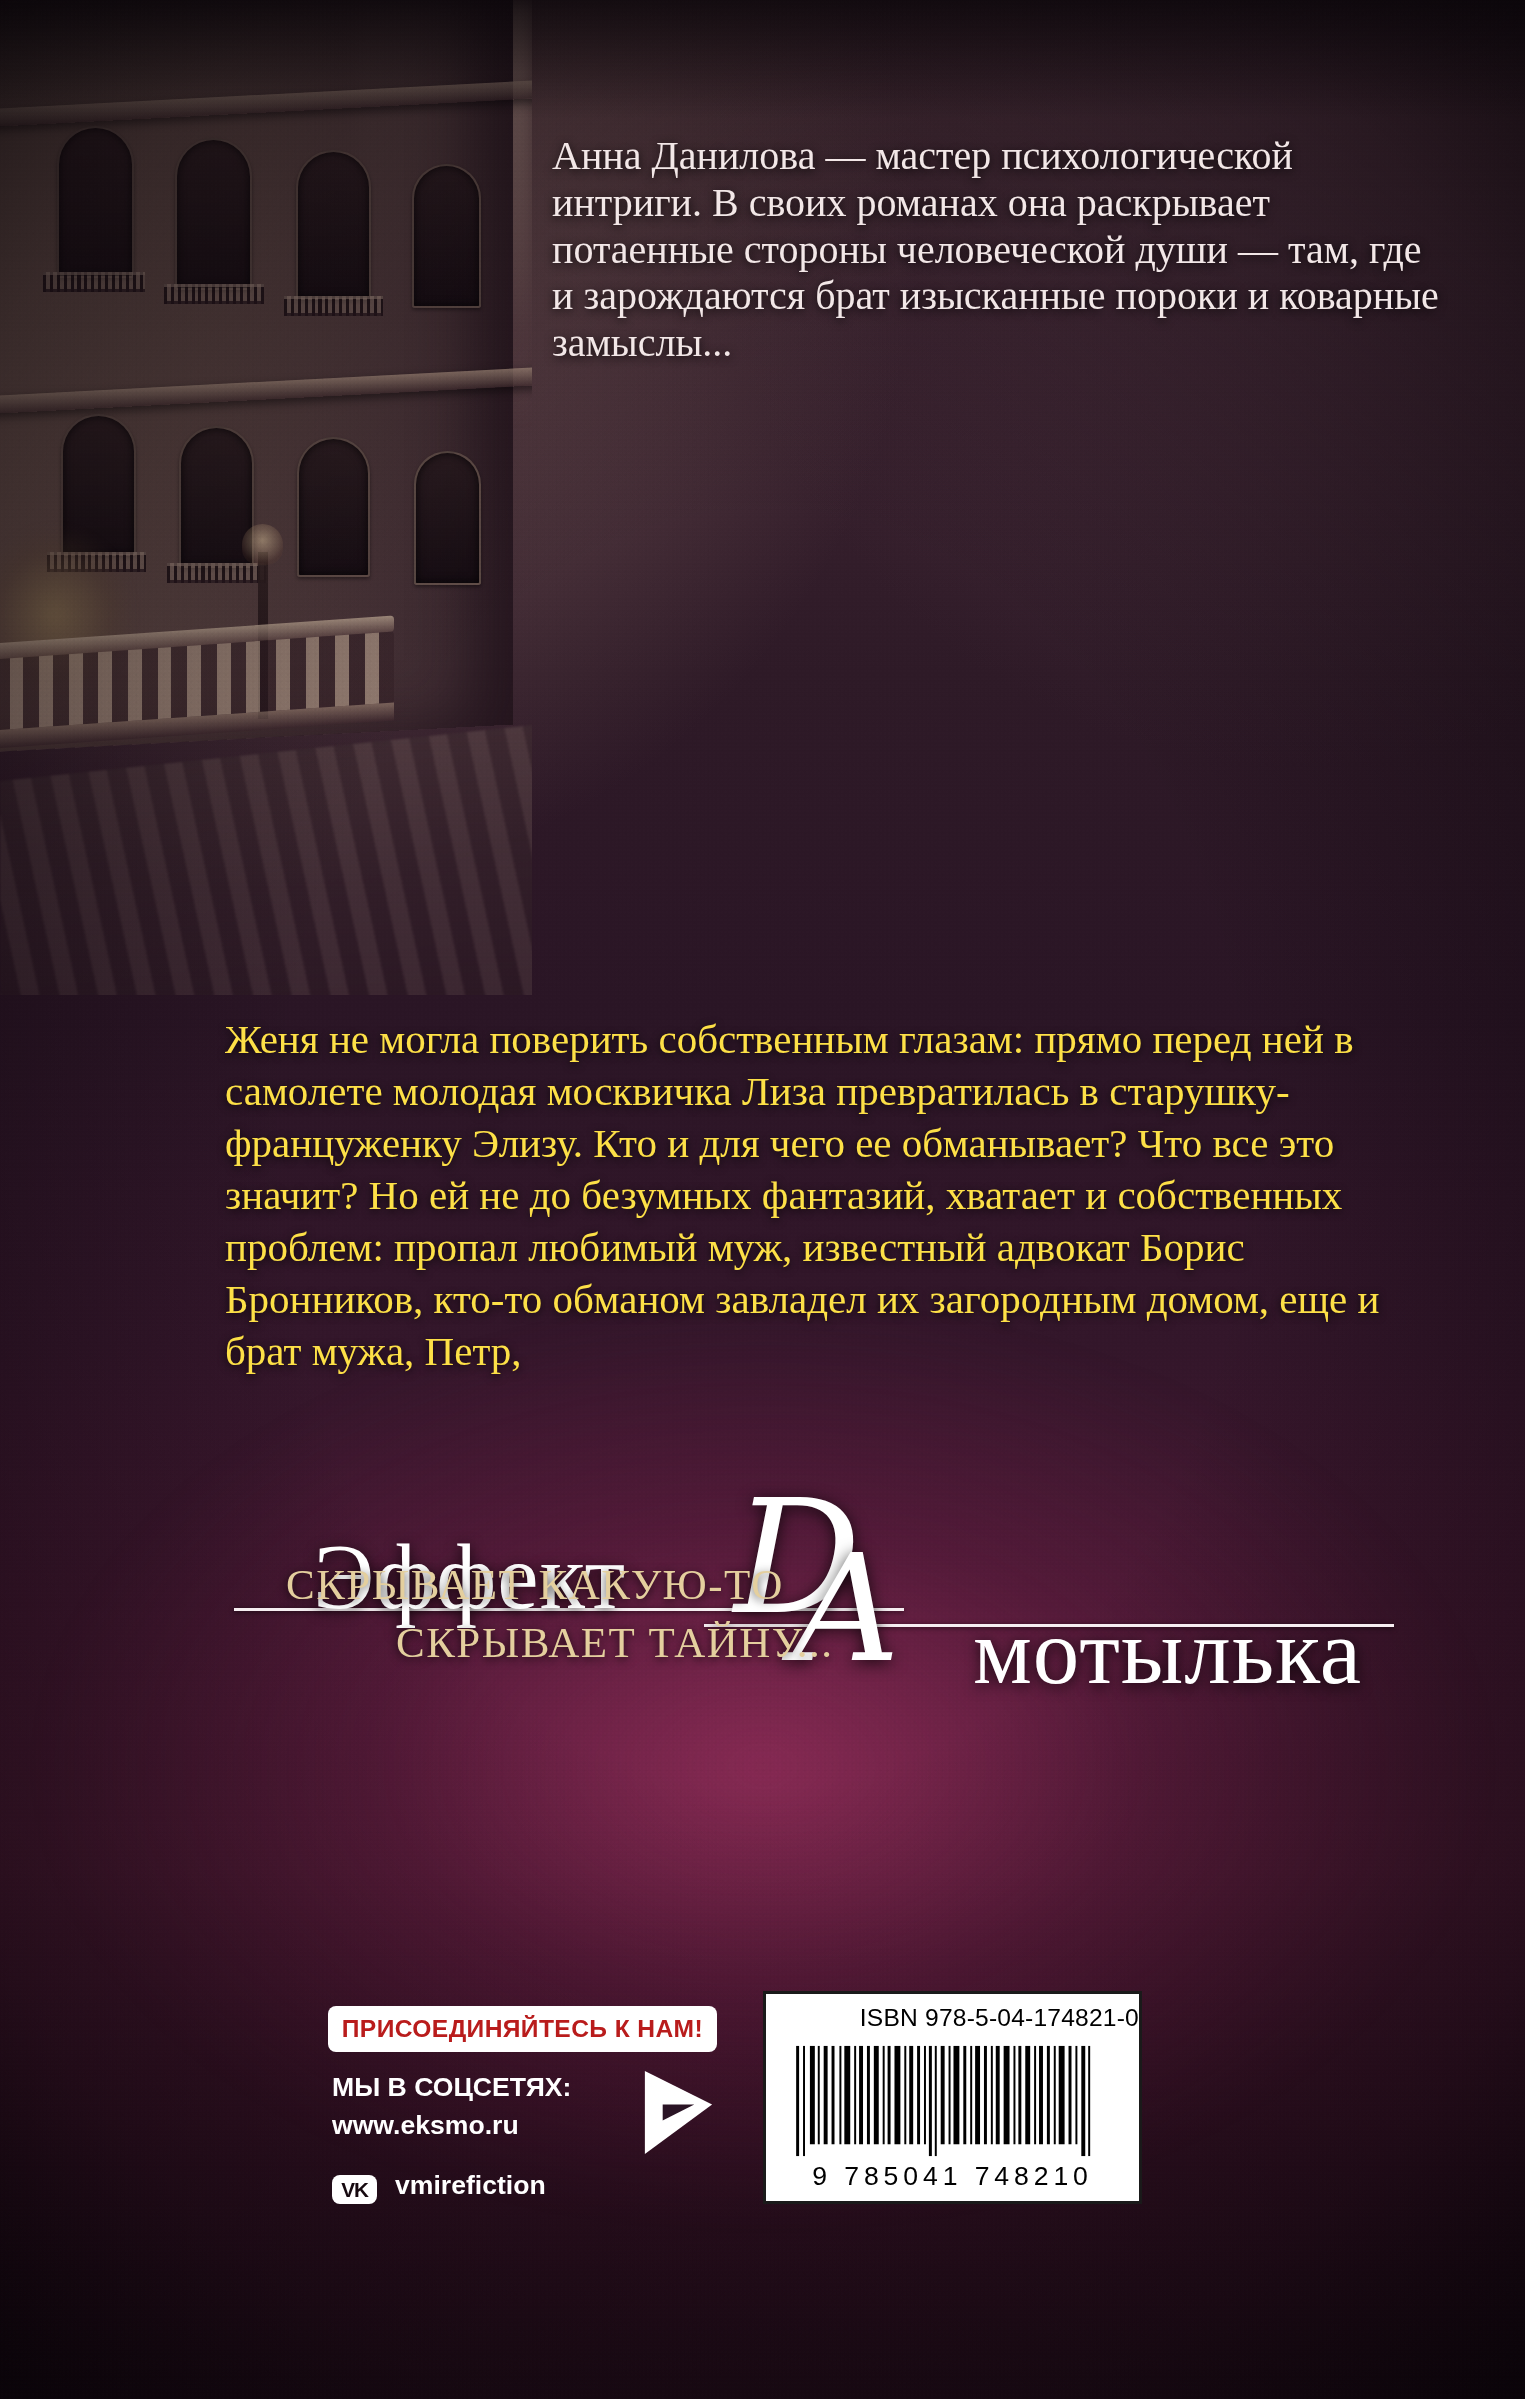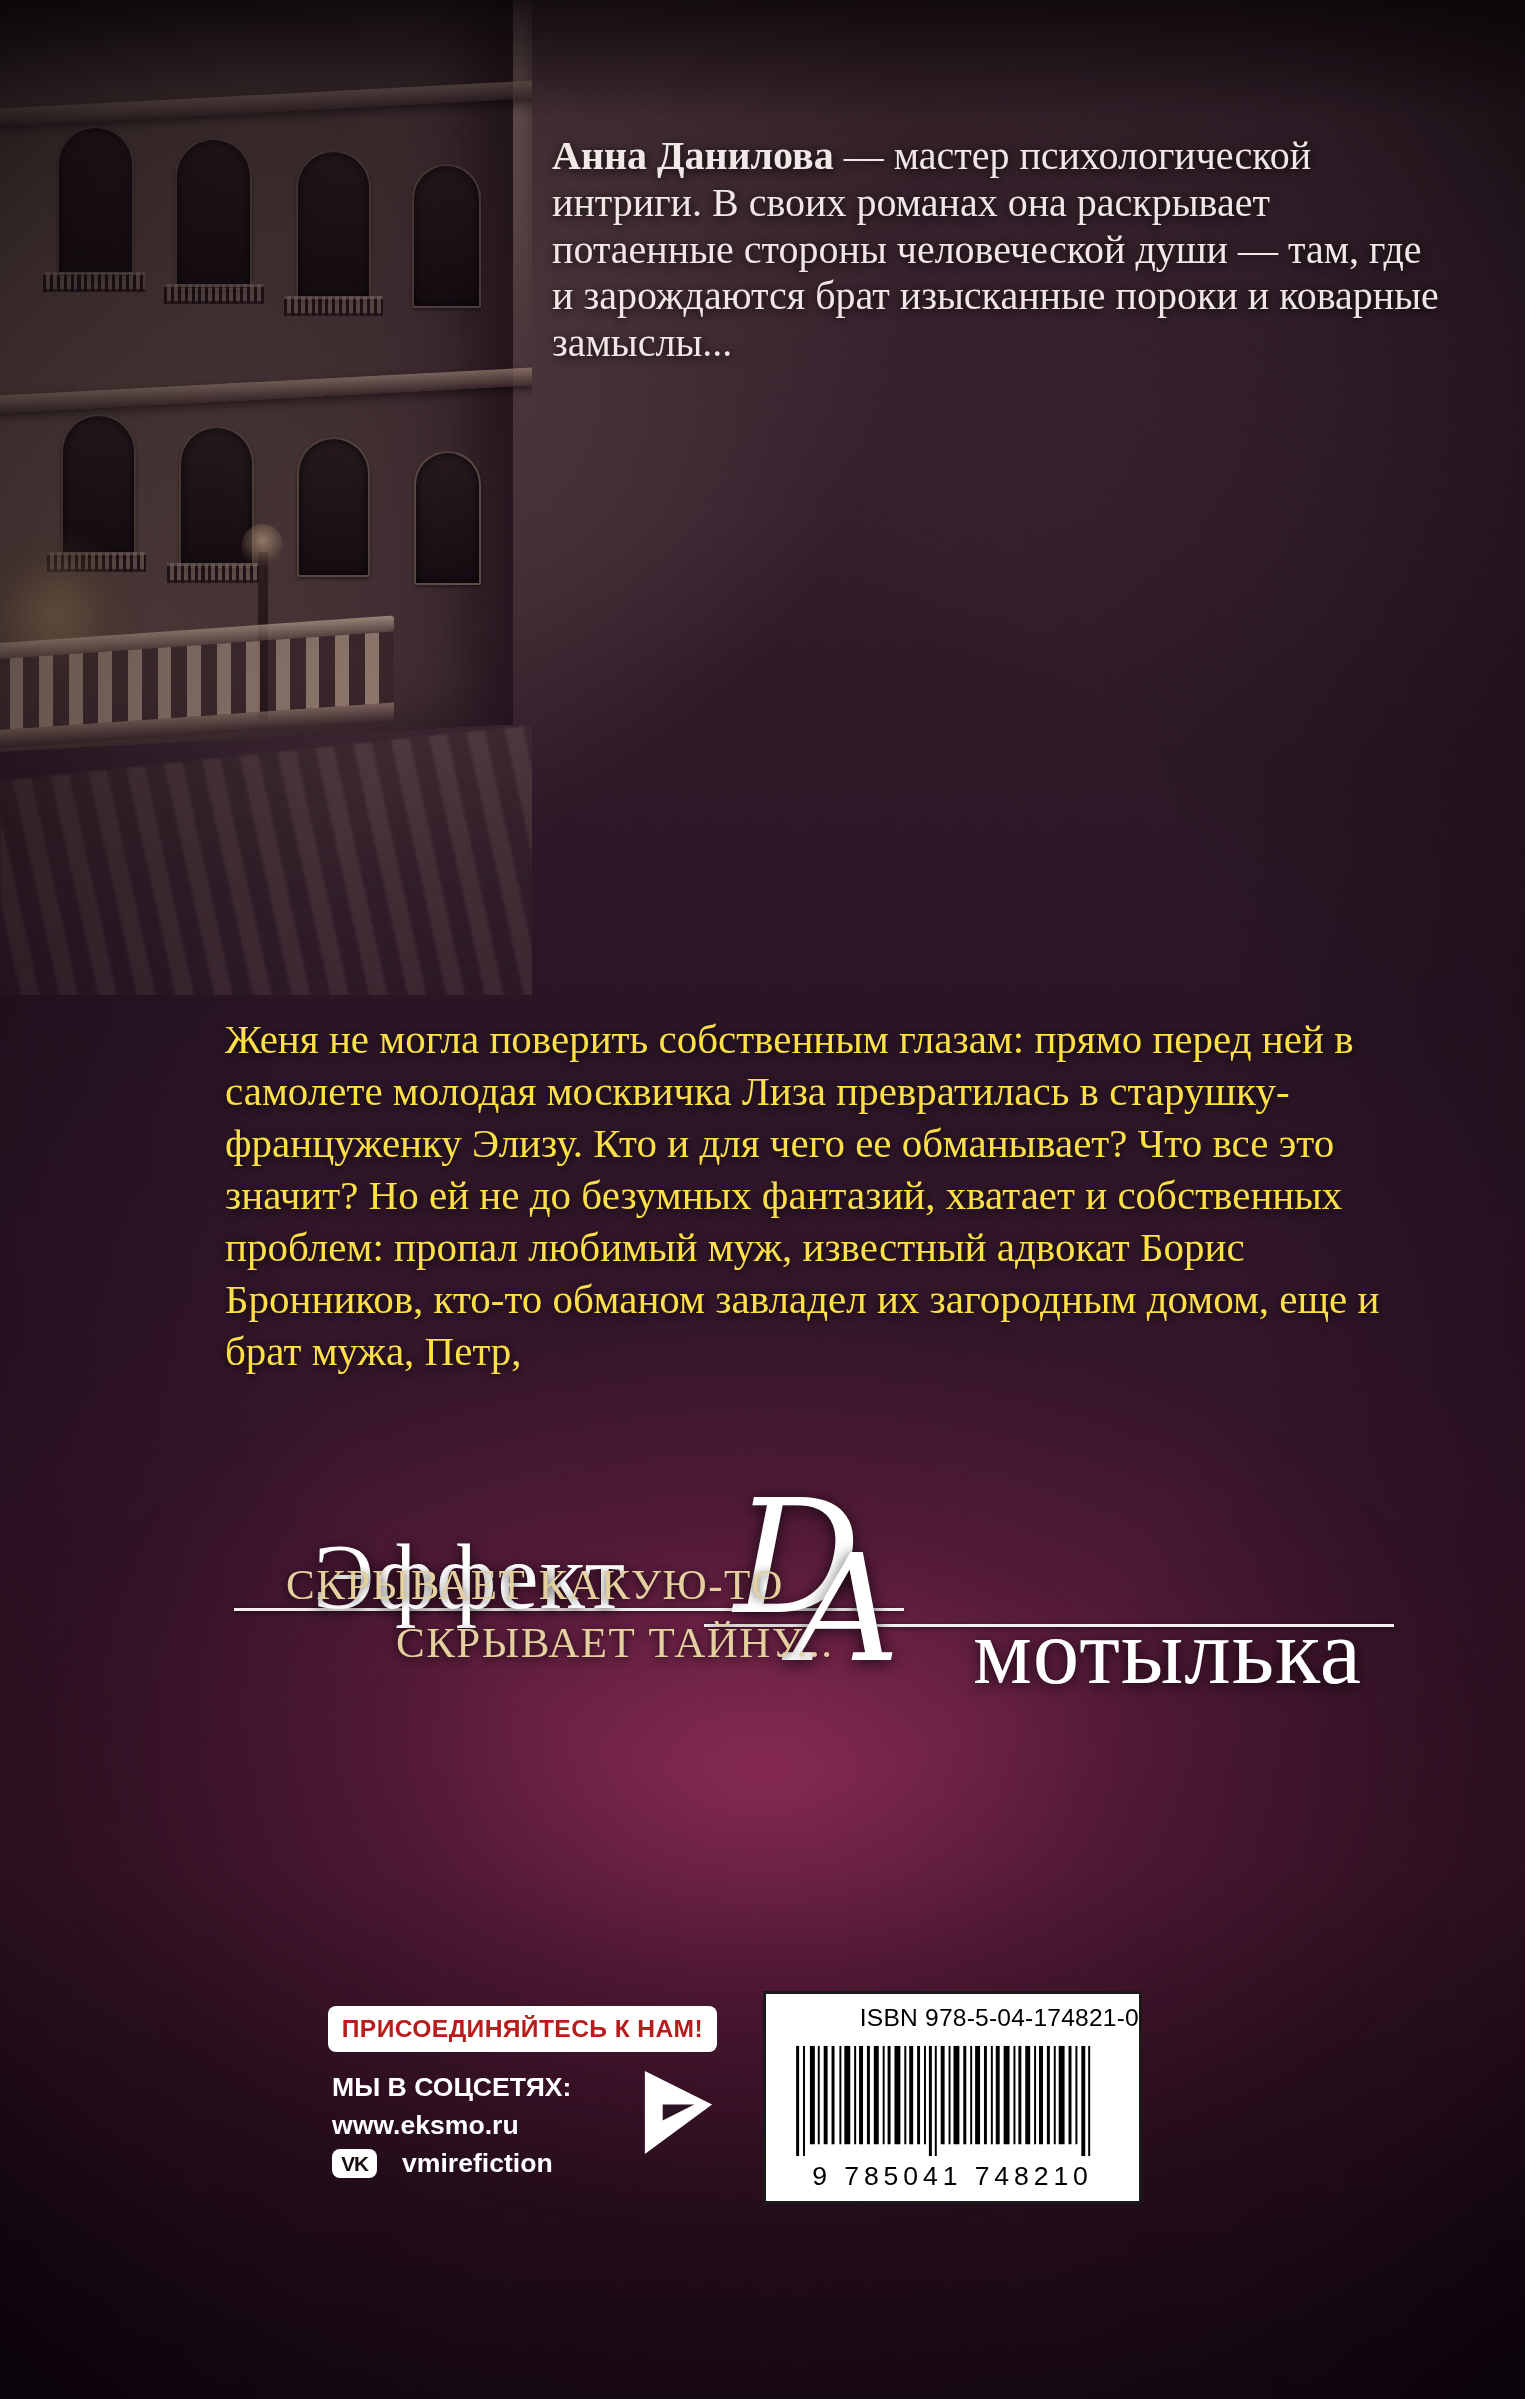--- a/index.html
+++ b/index.html
@@ -195,21 +195,21 @@
     position: absolute;
     left: 552px;
     top: 133px;
     width: 887px;
     color: #f2e7e7;
     font-size: 40px;
     line-height: 1.17;
     text-shadow: 0 2px 9.9px rgba(0,0,0,0.85);
   }
   .blurb .author {
-    font-weight: bold;
+    font-weight: normal;
   }
 
   
   .title-block {
     position: absolute;
     left: 0;
     top: 749px;
     width: 1526px;
     height: 246px;
   }
@@ -303,23 +303,23 @@
     left: 332px;
     top: 2069px;
     color: #ffffff;
     font-family: "Liberation Sans", sans-serif;
     font-weight: bold;
     font-size: 26.6px;
     line-height: 1.42;
   }
   .social .vk-row {
     display: flex;
-    align-items: center;
-    gap: 25px;
-    margin-top: 0;
+    align-items: flex-end;
+    gap: 18px;
+    margin-top: 22px;
   }
   .vk-icon {
     display: inline-block;
     width: 45px;
     height: 29.6px;
     background: #ffffff;
     color: #16090f;
     border-radius: 7.9px;
     font-family: "Liberation Sans", sans-serif;
     font-weight: bold;

